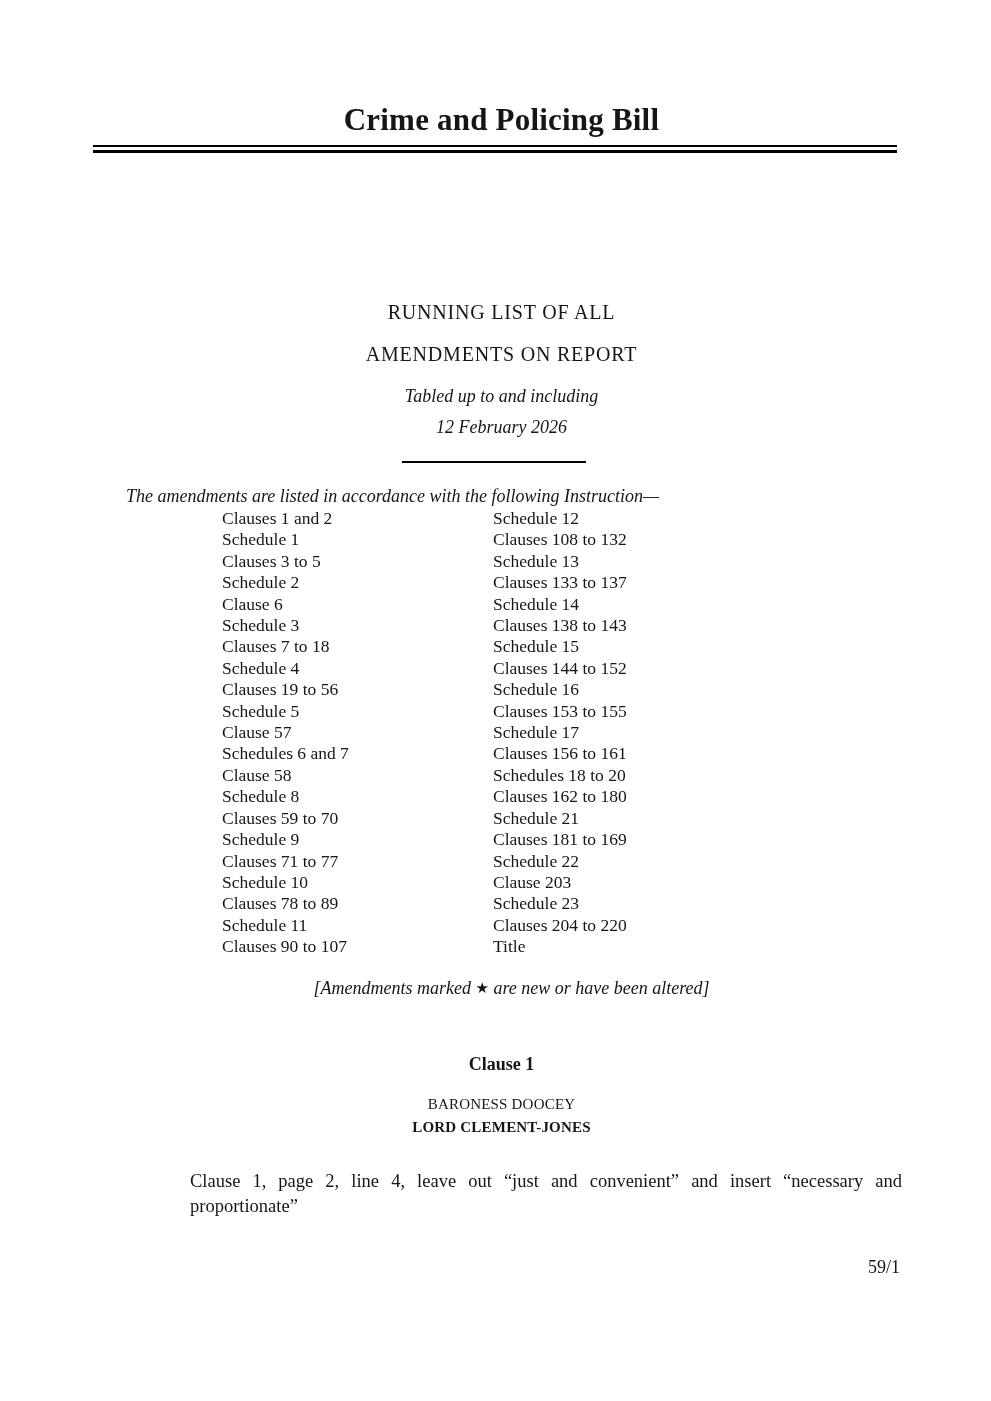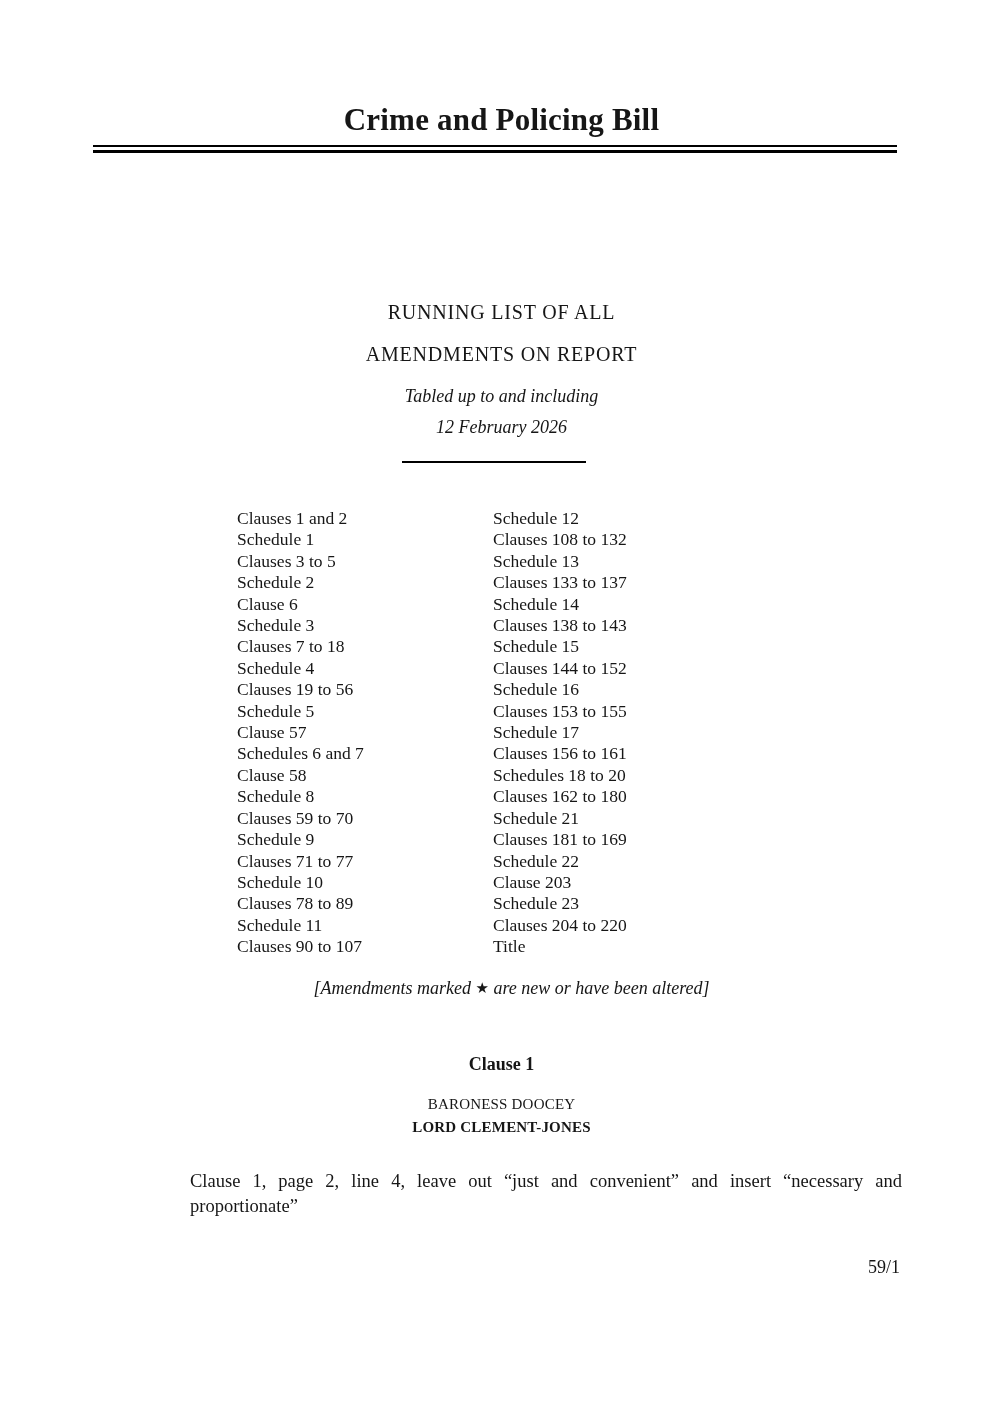--- a/index.html
+++ b/index.html
@@ -57,21 +57,21 @@
     left: 126px;
     font-style: italic;
     font-size: 18px;
   }
   .col {
     top: 508px;
     font-size: 17.5px;
     line-height: 21.4px;
     white-space: nowrap;
   }
-  .col-left  { left: 237px; }
+  .col-left  { left: 222px; }
   .col-right { left: 493px; }
   .marked-note {
     top: 978px;
     font-size: 18px;
     padding-left: 20px;
   }
   .marked-note .it { font-style: italic; }
   .marked-note .star {
     font-style: normal;
     font-size: 15px;
@@ -118,20 +118,21 @@
   <div class="abs double-rule"></div>
 
   <div class="abs centered heading-caps h1">RUNNING LIST OF ALL</div>
   <div class="abs centered tabled t1">Tabled up to and including</div>
 
   <div class="abs centered heading-caps h2">AMENDMENTS ON REPORT</div>
   <div class="abs centered tabled t2">12 February 2026</div>
 
   <div class="abs mini-rule"></div>
 
+  <div class="abs instruction">The amendments are listed in accordance with the following Instruction—</div>
 
   <div class="abs col col-left">
     <div>Clauses 1 and 2</div>
     <div>Schedule 1</div>
     <div>Clauses 3 to 5</div>
     <div>Schedule 2</div>
     <div>Clause 6</div>
     <div>Schedule 3</div>
     <div>Clauses 7 to 18</div>
     <div>Schedule 4</div>

